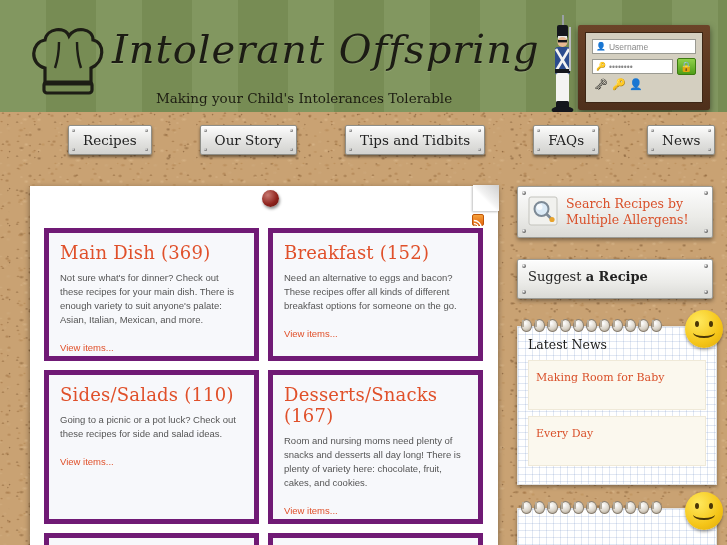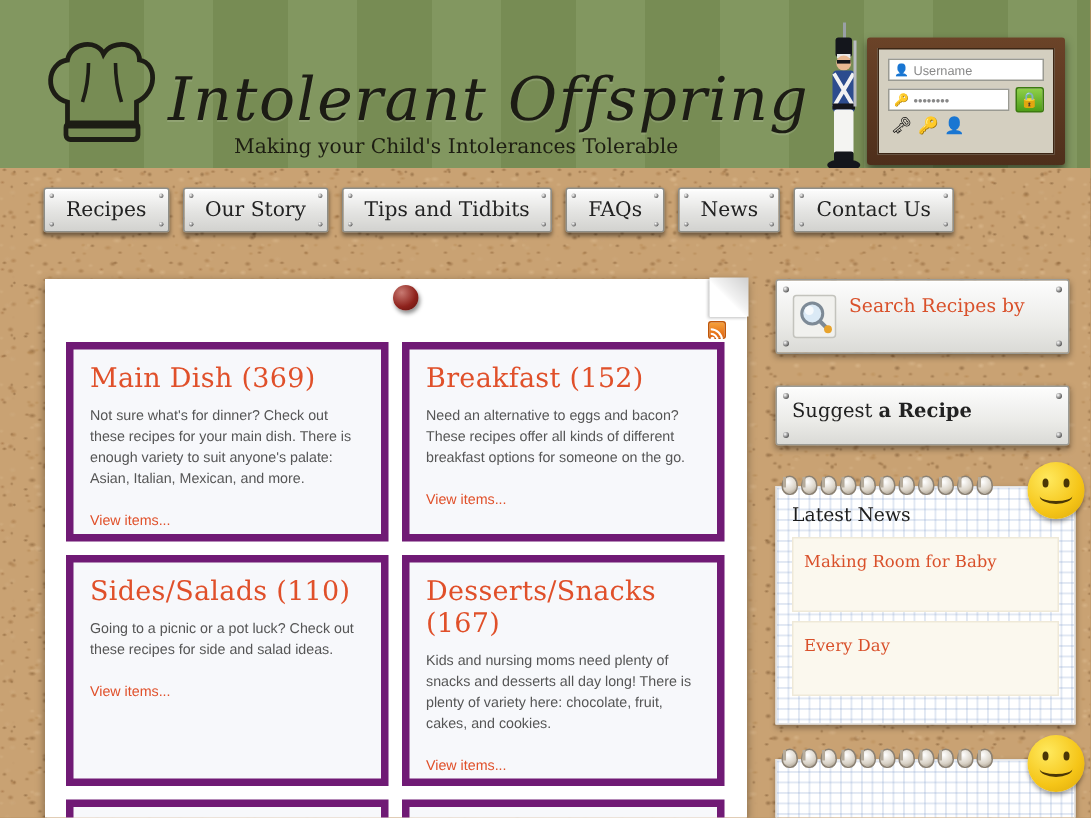--- a/index.html
+++ b/index.html
@@ -58,21 +58,21 @@
     position:absolute; left:0; top:0; width:727px; height:119px;
     background:
       repeating-linear-gradient(90deg,
         rgba(255,255,255,.055) 0px, rgba(255,255,255,.055) 46px,
         rgba(0,0,0,.035) 46px, rgba(0,0,0,.035) 96px),
       linear-gradient(#7b9157,#7b9157);
     overflow:hidden;
   }
   #chefhat { position:absolute; left:25px; top:22px; width:85px; height:80px; }
   #site-title {
-    position:absolute; left:112px; top:44px;
+    position:absolute; left:112px; top:26px;
     font-family:"DejaVu Serif", serif; font-style:italic;
     font-size:40px; color:#1c1c14; letter-spacing:1px;
     text-shadow:0 1px 0 rgba(255,255,255,.12);
   }
   #site-sub {
     position:absolute; left:156px; top:90px;
     font-family:"DejaVu Serif", serif; font-size:13.5px; color:#1d1d12;
   }
 
   
@@ -90,21 +90,21 @@
   
   #nav { position:absolute; left:0; top:125px; width:727px; height:34px; display:flex; gap:9px; padding-left:29px; }
   .navitem {
     position:relative; height:30px; padding:0 14px;
     display:flex; align-items:center; justify-content:center;
     background:linear-gradient(#fdfdfd,#e3e3e1 55%,#d2d2cf);
     border:1px solid #8e8e88;
     border-radius:2px;
     box-shadow:0 2px 3px rgba(0,0,0,.45), inset 0 1px 0 #fff;
     font-family:"DejaVu Serif", serif; font-size:13.5px; color:#222;
-    cursor:pointer; white-space:nowrap;
+    cursor:pointer; white-space:nowrap;margin-left:39px;
   }
   .navitem .sc { position:absolute; width:3px; height:3px; border-radius:50%;
     background:radial-gradient(circle at 35% 35%, #fff, #666 70%); }
   .navitem .sc.tl{left:3px;top:3px;} .navitem .sc.tr{right:3px;top:3px;}
   .navitem .sc.bl{left:3px;bottom:3px;} .navitem .sc.br{right:3px;bottom:3px;}
 
   
   #loginframe {
     position:absolute; left:578px; top:25px; width:132px; height:85px;
     background:linear-gradient(#6b4328,#4e2f1b);
@@ -367,21 +367,21 @@
       <p>Need an alternative to eggs and bacon?  These recipes offer all kinds of different breakfast options for someone on the go.</p>
       <a class="view">View items...</a>
     </div>
     <div class="card">
       <h2>Sides/Salads (110)</h2>
       <p>Going to a picnic or a pot luck?  Check out these recipes for side and salad ideas.</p>
       <a class="view">View items...</a>
     </div>
     <div class="card">
       <h2>Desserts/Snacks (167)</h2>
-      <p>Kids and nursing moms need plenty of snacks and desserts all day long!  There is plenty of variety here: chocolate, fruit, cakes, and cookies.</p>
+      <p>Room and nursing moms need plenty of snacks and desserts all day long!  There is plenty of variety here: chocolate, fruit, cakes, and cookies.</p>
       <a class="view">View items...</a>
     </div>
     <div class="card">
       
       
       
     </div>
     <div class="card">
       
       
@@ -399,20 +399,21 @@
       <i class="sc br"></i>
     <svg width="30" height="30" viewBox="0 0 30 30">
       <rect x="1" y="1" width="28" height="28" rx="2" fill="#f1f1ee" stroke="#c3c3bd"></rect>
       <circle cx="13.5" cy="13" r="7" fill="#dbeaf6" stroke="#7d8a96" stroke-width="2"></circle>
       <circle cx="11.5" cy="11" r="3" fill="#fff" opacity=".75"></circle>
       <line x1="18.5" y1="18" x2="23" y2="22.5" stroke="#7d8a96" stroke-width="2.6"></line>
       <circle cx="24" cy="23.5" r="2.6" fill="#e8a32c"></circle>
     </svg>
     <div class="txt">
       <div>Search Recipes by</div>
+      <div>Multiple Allergens!</div>
     </div>
   </div>
 
   <div class="plaque" id="suggestplaque">
     <i class="sc tl"></i>
       <i class="sc tr"></i>
       <i class="sc bl"></i>
       <i class="sc br"></i>
     <h3><span>Suggest </span><b>a Recipe</b></h3>
   </div>

